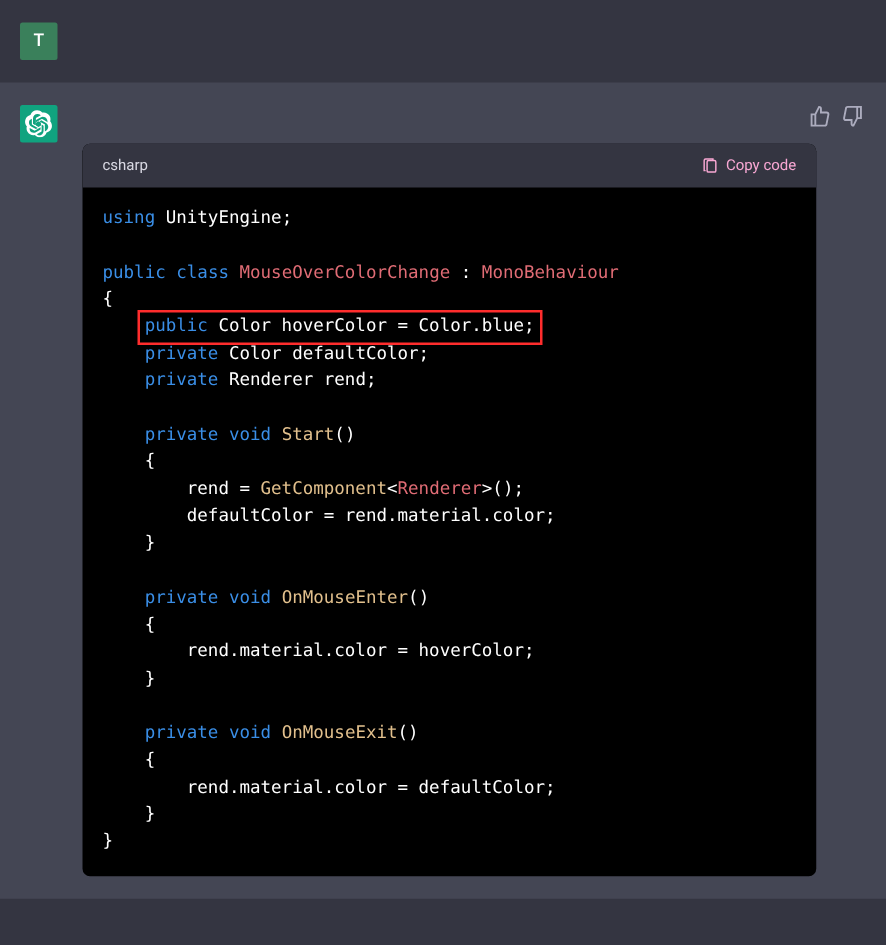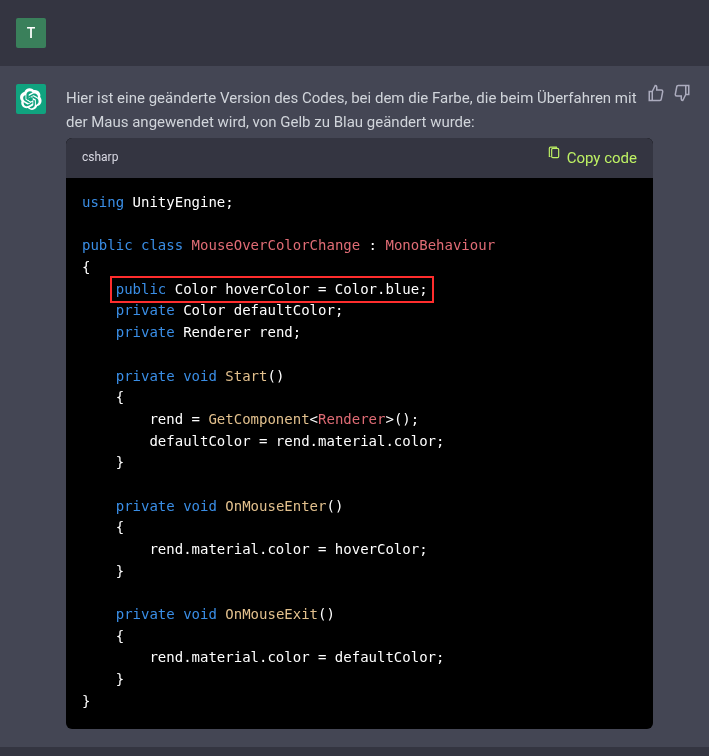--- a/index.html
+++ b/index.html
@@ -57,40 +57,41 @@
     display: flex;
     gap: 8px;
   }
   .feedback-icon {
     width: 18px;
     height: 18px;
     cursor: pointer;
     color: #acacbe;
   }
   .code-block {
-    margin-top: 4px;
+    margin-top: 29px;
     border-radius: 6px;
     overflow: hidden;
     background: #000;
   }
   .code-header {
     background: #343541;
     display: flex;
     justify-content: space-between;
     align-items: center;
     padding: 8px 16px;
     font-size: 12px;
     color: #d9d9e3;
   }
   .copy-btn {
     display: flex;
+    align-items: center;
     gap: 6px;
     cursor: pointer;
-    font-size: 15px;
-    color: #bef264;
+    font-size: 12px;
+    color: #f9a8d4;
   }
   .copy-btn svg { width: 14px; height: 14px; }
   pre {
     padding: 14px 16px 16px 16px;
     font-family: "Consolas", "Monaco", monospace;
     font-size: 14px;
     line-height: 1.55;
     color: #fff;
     white-space: pre;
   }
@@ -114,21 +115,20 @@
   </div>
 </div>
 
 <div class="message assistant">
   <div class="avatar assistant-avatar">
     <svg viewBox="0 0 41 41" fill="none">
         <path d="M37.5 16.8c.9-2.7.6-5.7-.9-8.1-2.2-3.9-6.7-5.9-11-4.9C23.7 1.6 20.9.3 17.9.4c-4.5 0-8.4 2.9-9.8 7.1-2.8.6-5.2 2.3-6.6 4.8-2.3 3.9-1.7 8.8 1.3 12.1-.9 2.7-.6 5.7.9 8.1 2.2 3.9 6.7 5.9 11 4.9 1.9 2.2 4.7 3.4 7.7 3.4 4.5 0 8.4-2.9 9.8-7.2 2.8-.6 5.2-2.3 6.6-4.8 2.2-3.8 1.7-8.7-1.3-12zM22.4 38.1c-1.8 0-3.6-.6-5-1.8l6.8-3.9c.3-.2.6-.6.6-1V21.8l2.9 1.7v7.9c-.1 3.7-3.1 6.7-6.8 6.7h1.5zM7.9 31.9c-.9-1.6-1.2-3.4-.9-5.2l6.8 3.9c.3.2.8.2 1.1 0l8.3-4.8v3.3l-6.9 4c-3.2 1.8-7.3.7-9.2-2.5l.8 1.3zM6.1 16.3c.9-1.6 2.4-2.8 4.1-3.4v8.1c0 .4.2.8.6 1l8.3 4.8-2.9 1.7-6.9-4c-3.2-1.9-4.3-6-2.5-9.2l-.7 1zM29.8 21.8l-8.3-4.8 2.9-1.7 6.9 4c3.2 1.9 4.3 6 2.4 9.2-.9 1.6-2.4 2.8-4.1 3.4v-8.1c.1-.4-.2-.8-.5-1h.7zM32.6 17.4l-6.8-3.9c-.3-.2-.8-.2-1.1 0l-8.3 4.8V15l6.9-4c3.2-1.8 7.3-.7 9.2 2.5.9 1.6 1.2 3.4.9 5.2l-.8-1.3zM14.8 22.3l-2.9-1.7v-7.9c0-3.7 3-6.7 6.7-6.7 1.8 0 3.6.6 5 1.8l-6.8 3.9c-.3.2-.6.6-.6 1v9.6h.6zM16.4 18.9l3.7-2.1 3.7 2.1v4.3l-3.7 2.1-3.7-2.1v-4.3z" fill="#fff"></path>
       </svg>
   </div>
   <div class="content">
-    <div>Hier ist eine geänderte Version des Codes, bei dem die Farbe, die beim Überfahren mit der Maus angewendet wird, von Gelb zu Blau geändert wurde:</div>
 
     <div class="code-block">
       <div class="code-header">
         <span>csharp</span>
         <div class="copy-btn">
           <svg viewBox="0 0 24 24" fill="none" stroke="currentColor" stroke-width="2">
               <rect x="8" y="4" width="12" height="16" rx="2"></rect>
               <path d="M16 4V2H6a2 2 0 0 0-2 2v14h2"></path>
             </svg>
           <span>Copy code</span>

